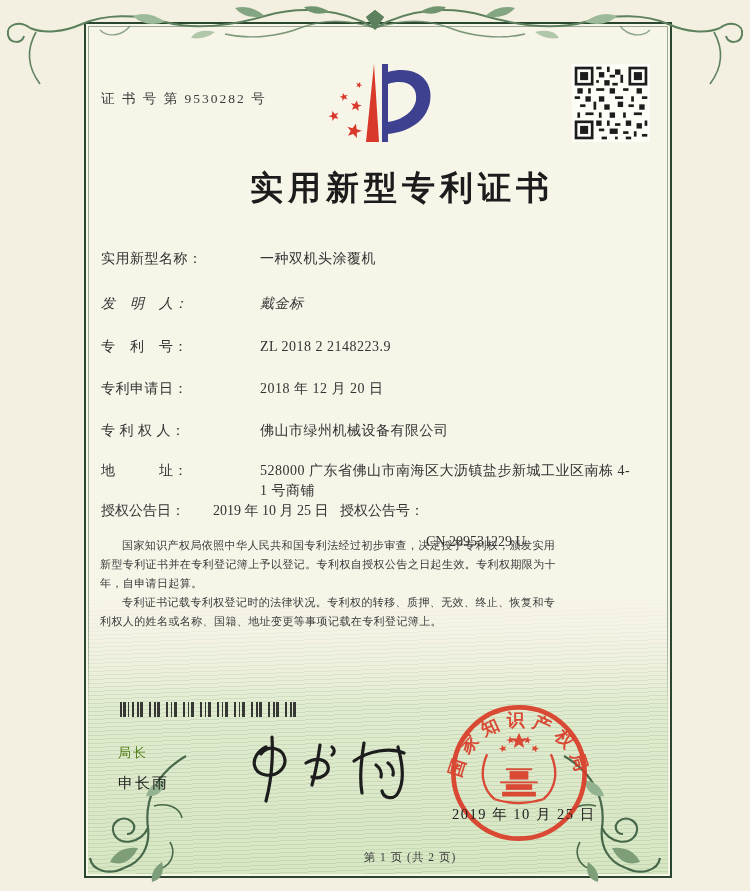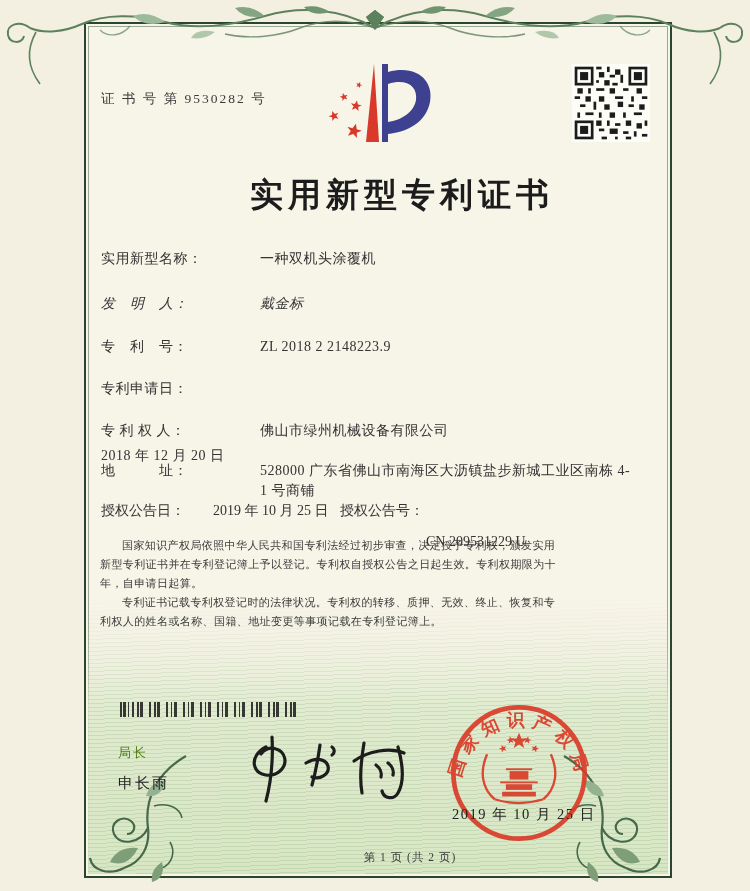--- a/index.html
+++ b/index.html
@@ -25,30 +25,30 @@
     mask-image:linear-gradient(180deg, transparent 0, #000 110px);
   }
   .ornament{ position:absolute; z-index:3; }
   .content{ position:absolute; inset:0; z-index:4; }
 
   
   .cert-no{ position:absolute; left:101px; top:66px; font-size:13.5px; letter-spacing:2px; color:#3b3b3b;margin-top:24px; }
   .logo{ position:absolute; left:322px; top:60px; }
   .qr{ position:absolute; left:572px; top:64px; }
   .title{
-    position:absolute; left:84px; top:173px; width:636px; text-align:center;
+    position:absolute; left:84px; top:166px; width:636px; text-align:center;
     font-size:33px; font-weight:700; letter-spacing:5px; color:#1c1c1c;
   }
 
   
   .row{ position:absolute; left:101px; display:flex; font-size:14px; color:#333; line-height:1.45;gap:47px; }
   .row .lab{ width:112px; flex:none; letter-spacing:.5px; }
   .row .val{ width:380px; letter-spacing:.5px; }
   .row .val-addr{ width:374px; word-break:break-all; }
-  .r1{ top:249px; } .r2{ top:294px;font-style:italic; } .r3{ top:337px; } .r4{ top:379px;flex-direction:column; }
+  .r1{ top:249px; } .r2{ top:294px;font-style:italic; } .r3{ top:337px; } .r4{ top:379px; }
   .r5{ top:421px; } .r6{ top:461px; }
   .grant{ position:absolute; left:101px; top:502px; display:flex; font-size:14px; color:#333; }
   .grant .g-lab1{ width:112px; flex:none; }
   .grant .g-val1{ width:127px; flex:none; }
   .grant .g-lab2{ flex:none; }
   .grant .g-val2{ margin-left:2px;margin-top:32px; }
 
   
   .body-text{ position:absolute; left:100px; top:536px; width:462px; font-size:11px; line-height:19px; color:#3a3a3a; }
   .body-text p{ margin:0; text-indent:2em; letter-spacing:.4px; }

